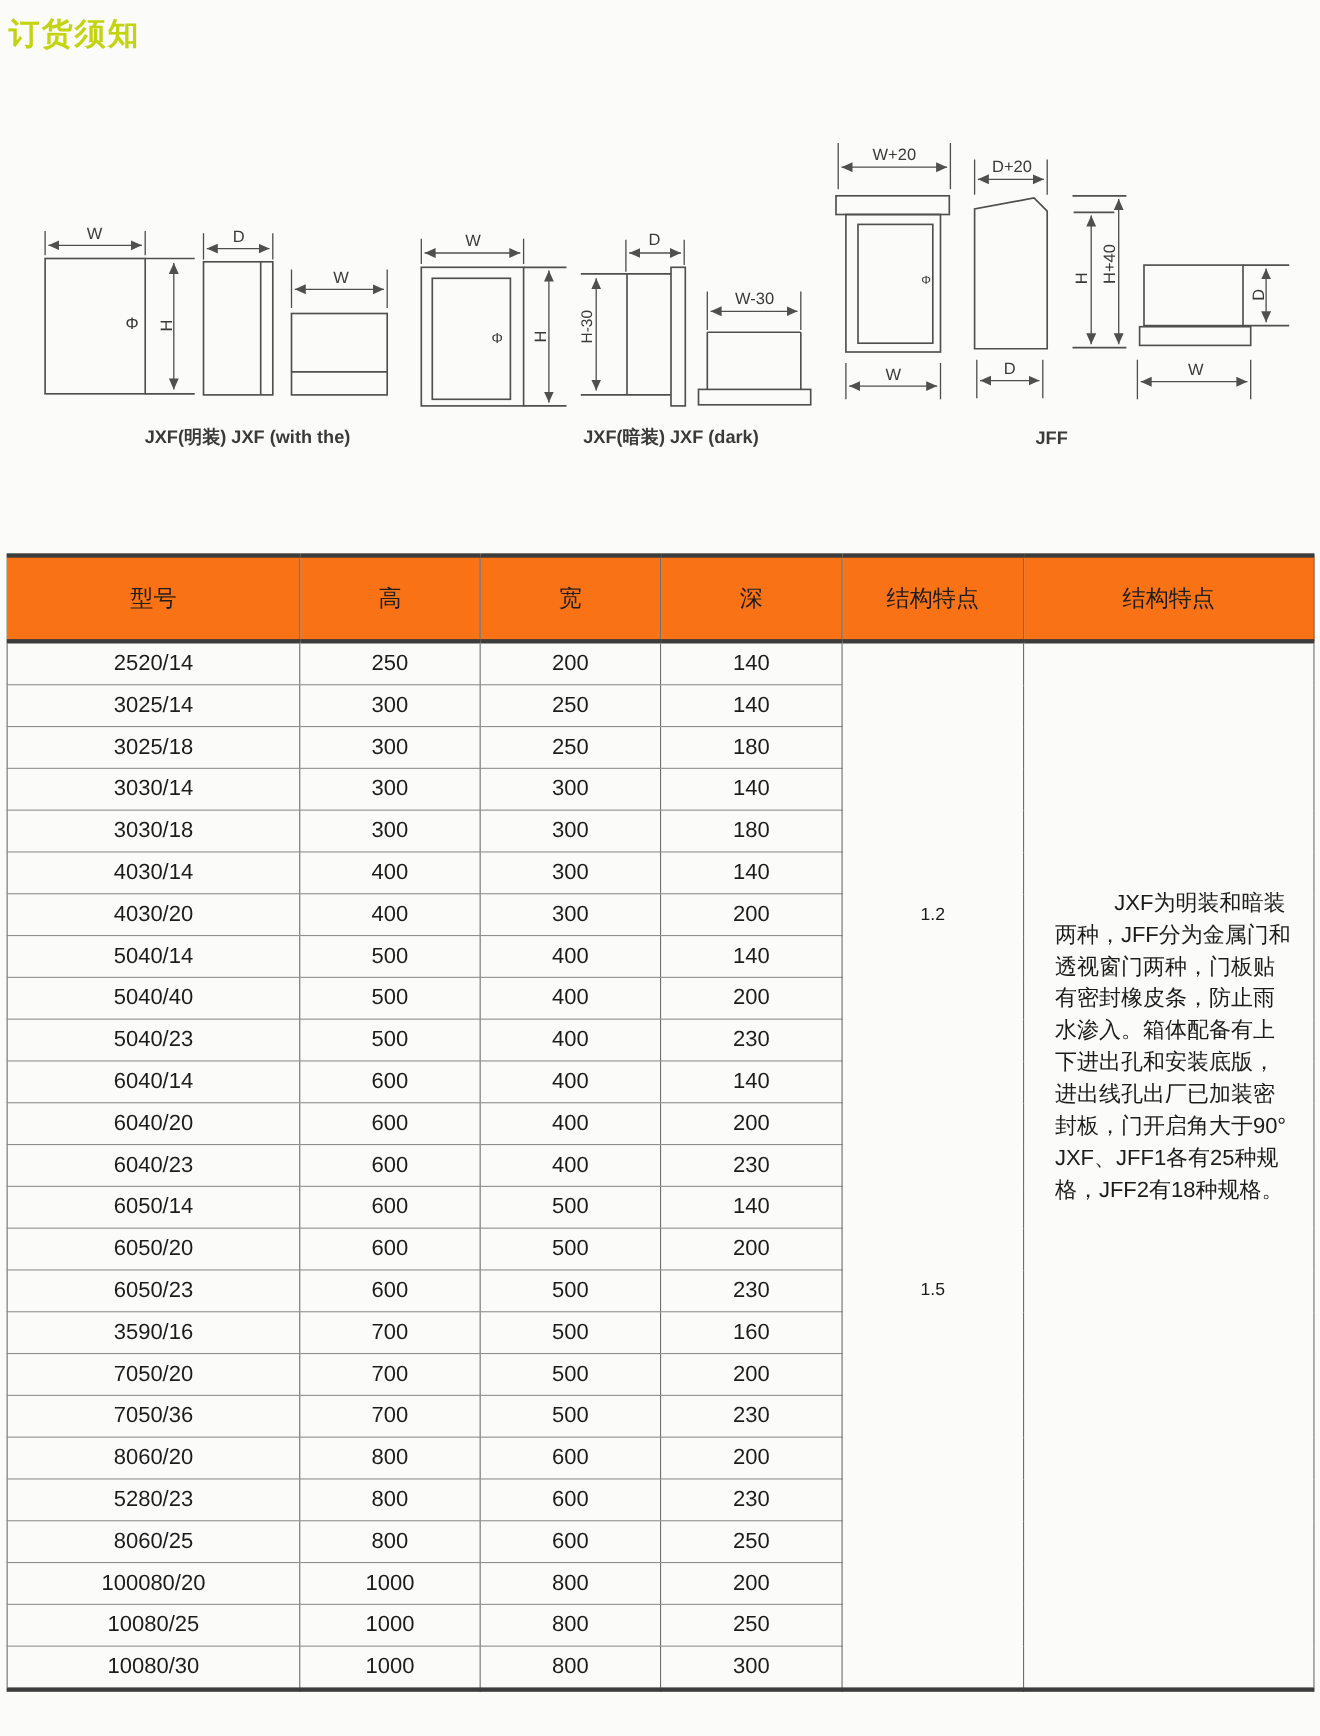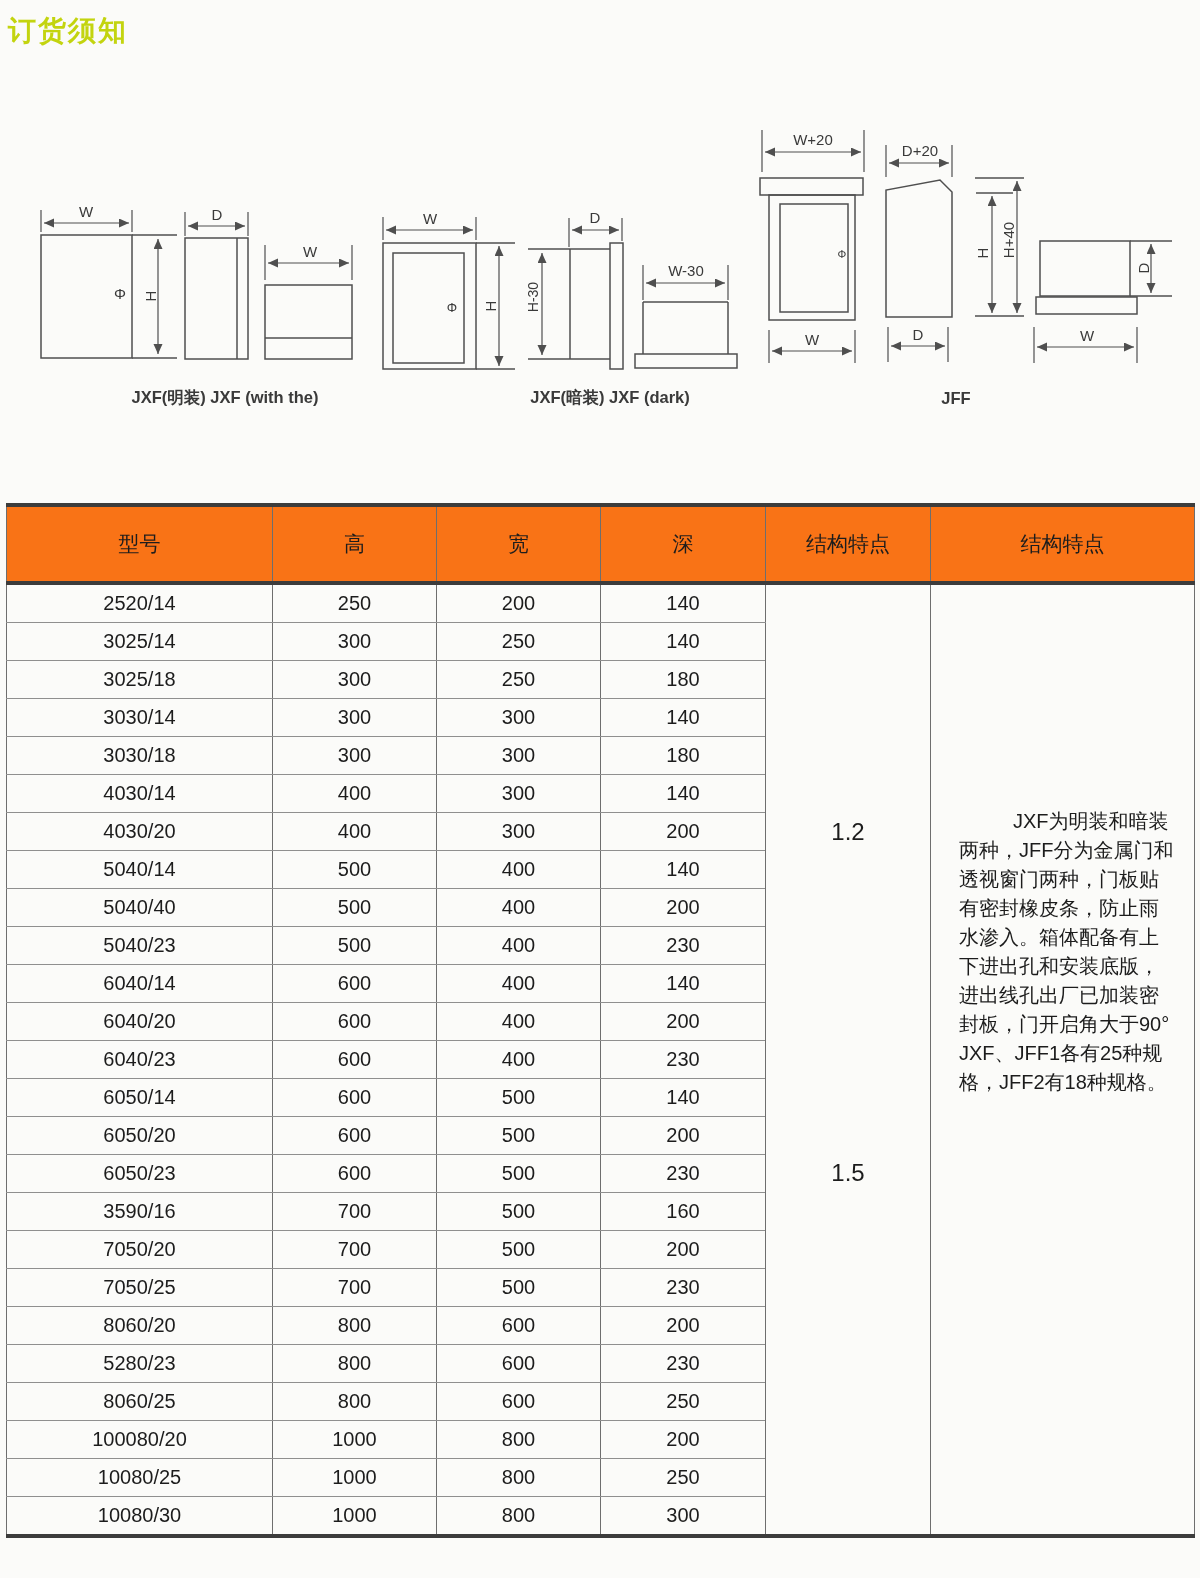--- a/index.html
+++ b/index.html
@@ -37,21 +37,21 @@
     border-right:1px solid #6e6e6e;border-left:1px solid #6e6e6e;
     border-bottom:1px solid #8f8f8f;
   }
   .spec-table tbody tr:last-child td{border-bottom:none;margin-left:16px;}
   .spec-table td.thickness-cell,
   .spec-table td.features-cell{
     border-bottom:none;position:relative;vertical-align:top;
   }
   .thickness-cell .tv{
     position:absolute;left:0;right:0;text-align:center;
-    transform:translateY(-50%);font-size:24px;color:#1c1c1c;
+    transform:translateY(-50%);font-size:16px;color:#1c1c1c;
   }
   .thickness-cell .tv0{top:26%;}
   .thickness-cell .tv1{top:62%;}
   .features-cell .features-text{
     position:absolute;top:222px;left:28px;width:218px;margin:0;
     font-size:20px;line-height:29px;text-align:left;
     text-indent:2.7em;color:#1c1c1c;
   }
 </style>
 </head>
@@ -311,21 +311,21 @@
         <td>500</td>
         <td>160</td>
       </tr>
       <tr>
         <td>7050/20</td>
         <td>700</td>
         <td>500</td>
         <td>200</td>
       </tr>
       <tr>
-        <td>7050/25</td>
+        <td>7050/36</td>
         <td>700</td>
         <td>500</td>
         <td>230</td>
       </tr>
       <tr>
         <td>8060/20</td>
         <td>800</td>
         <td>600</td>
         <td>200</td>
       </tr>

